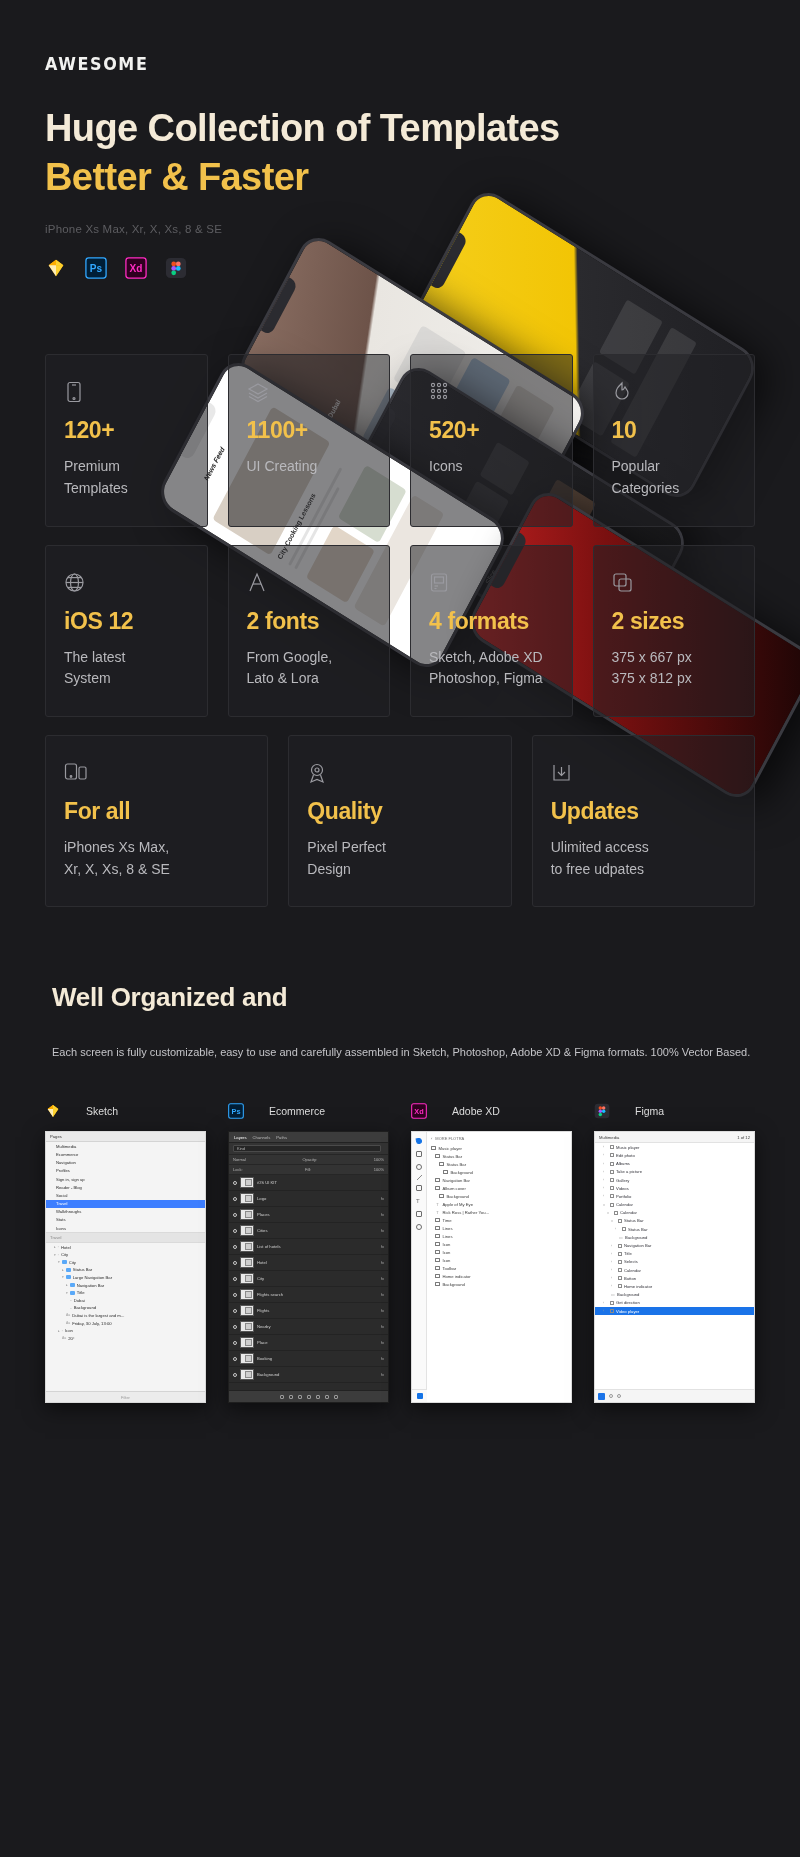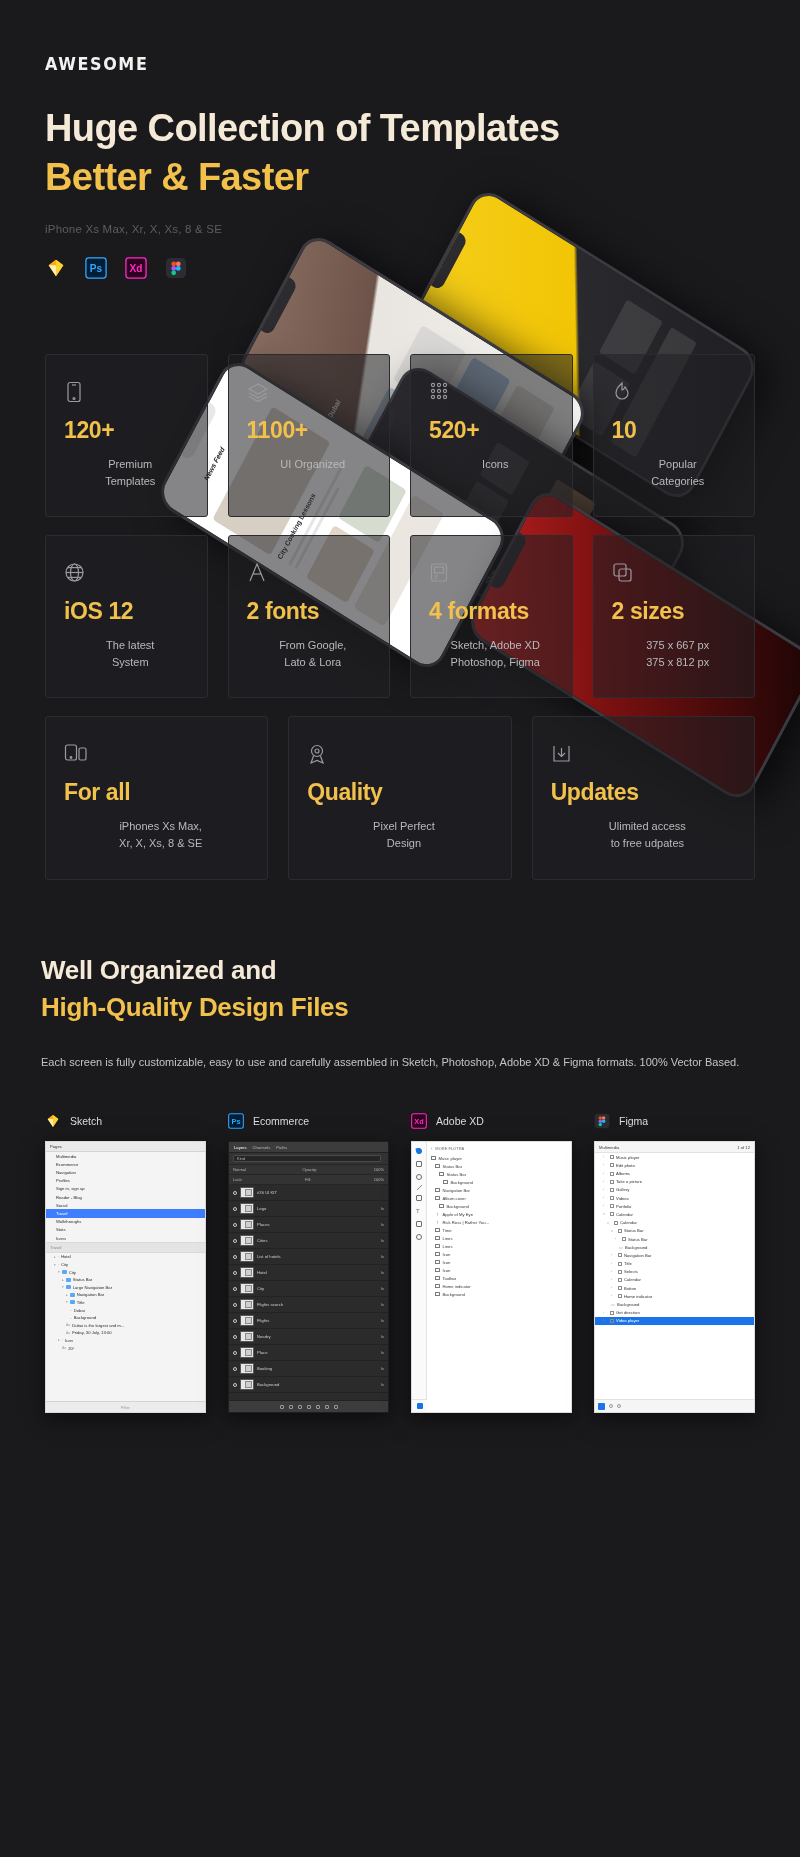--- a/index.html
+++ b/index.html
@@ -69,33 +69,33 @@
     flex: 1; border: 1px solid #2c2c30; border-radius: 3px;
     padding: 26px 10px 26px 18px; min-height: 155px;
     background: rgba(32,32,36,.55);
   }
   .card-icon { height: 22px; color: #9a9aa0; margin-bottom: 14px; }
   .card-icon svg { display: block; }
   .card-value {
     font-size: 23px; font-weight: 700; color: #f2c14b;
     letter-spacing: -0.4px; margin-bottom: 12px;
   }
-  .card-desc { font-size: 11px; line-height: 1.55; color: #b9b9bd; text-align: center; }
+  .card-desc { font-size: 14px; line-height: 1.55; color: #b9b9bd; }
 
   
-  .organized { margin: 72px 45px 0 41px; }
+  .organized { margin: 72px 45px 0 52px; }
   .org-h .l { font-size: 26px; font-weight: 700; line-height: 1.45; letter-spacing: -0.3px; }
   .org-h .o1 { color: #f4ead7; }
   .org-h .o2 { color: #f2c14b; }
   .org-body { margin-top: 26px; font-size: 11px; line-height: 1.65; color: #c4c4c8; }
 
   
   .panels { margin: 42px 45px 0 45px; display: flex; gap: 22px; }
   .panel { flex: 1; }
-  .panel-head { display: flex; align-items: center; gap: 9px; margin-bottom: 12px; }
+  .panel-head { display: flex; align-items: center; gap: 25px; margin-bottom: 12px; }
   .panel-head .pico { width: 16px; height: 16px; display: block; }
   .panel-label { font-size: 10.5px; color: #ddd; }
   .shot {
     width: 100%; height: 272px; overflow: hidden; position: relative;
     box-shadow: 0 6px 20px rgba(0,0,0,.55);
   }
 
   
   .sk { background: #f4f4f4; border: 1px solid #d9d9d9; }
   .sk-head { background: #eaeaea; border-bottom: 1px solid #d4d4d4; font-size: 4.2px; color: #333; padding: 2px 4px; }
@@ -261,21 +261,21 @@
       </div>
       <div class="card">
         <div class="card-icon">
           <svg width="22" height="22" viewBox="0 0 22 22" fill="none" stroke="currentColor" stroke-width="1.2">
             <polygon points="11,3 20,8 11,13 2,8"></polygon>
               <polyline points="2,12 11,17 20,12"></polyline>
               <polyline points="2,15.5 11,20.5 20,15.5"></polyline>
           </svg>
         </div>
         <div class="card-value">1100+</div>
-        <div class="card-desc" style="white-space:pre-line">UI Organized</div>
+        <div class="card-desc" style="white-space:pre-line">UI Creating</div>
       </div>
       <div class="card">
         <div class="card-icon">
           <svg width="20" height="20" viewBox="0 0 20 20" fill="none" stroke="currentColor" stroke-width="1.1">
             <circle cx="4" cy="4" r="1.6"></circle>
               <circle cx="10" cy="4" r="1.6"></circle>
               <circle cx="16" cy="4" r="1.6"></circle>
             <circle cx="4" cy="10" r="1.6"></circle>
               <circle cx="10" cy="10" r="1.6"></circle>
               <circle cx="16" cy="10" r="1.6"></circle>
@@ -387,21 +387,20 @@
         <div class="card-value">Updates</div>
         <div class="card-desc" style="white-space:pre-line">Ulimited access
 to free udpates</div>
       </div>
     </div>
   </div>
 
   <div class="organized">
     <div class="org-h">
       <div class="l o1">Well Organized and</div>
-      <div class="l o2">High-Quality Design Files</div>
     </div>
     <div class="org-body">Each screen is fully customizable, easy to use and carefully assembled in Sketch, Photoshop, Adobe XD &amp; Figma formats. 100% Vector Based.</div>
   </div>
 
   <div class="panels">
 
     <div class="panel">
       <div class="panel-head">
         <svg class="pico" viewBox="0 0 24 24">
           <polygon points="12,3 20,9 12,21 4,9" fill="#fdb300"></polygon>

